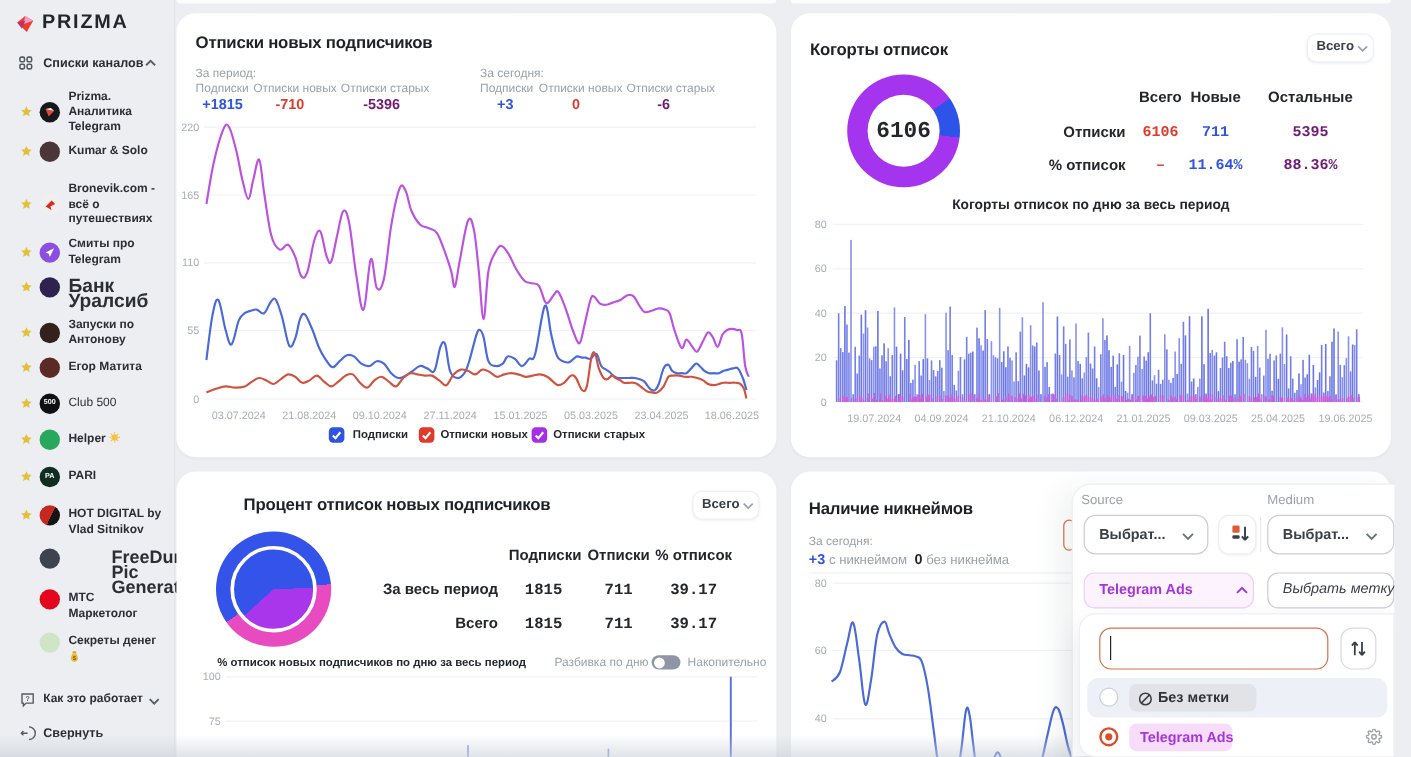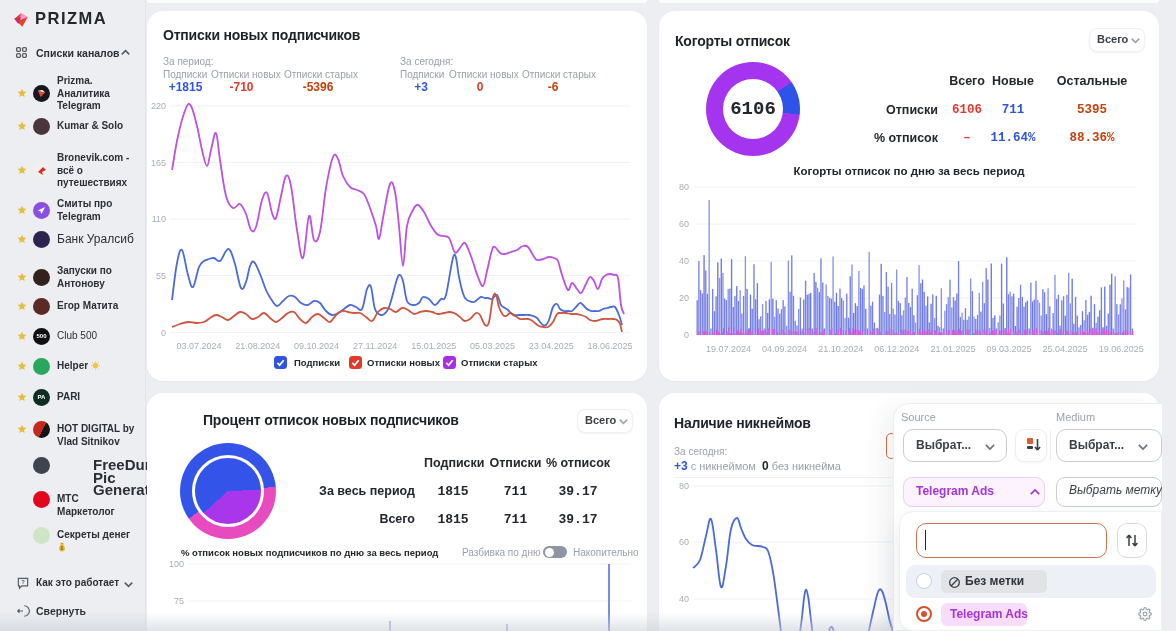--- a/index.html
+++ b/index.html
@@ -3,21 +3,21 @@
 <style>
 *{margin:0;padding:0;box-sizing:border-box;}
 html,body{width:1176px;height:631px;overflow:hidden;background:#eceef1;font-family:"Liberation Sans",sans-serif;}
 .abs{position:absolute;}
 .card{position:absolute;background:#fff;border-radius:16px;box-shadow:0 1px 2px rgba(30,40,60,0.03);}
 .ttl{font-weight:bold;font-size:14px;color:#1e2227;letter-spacing:-0.2px;}
 .glab{color:#9aa1a9;font-size:10px;}
 .mono{font-family:"Liberation Mono",monospace;font-weight:bold;}
 .blue{color:#2f54e0;}
 .red{color:#e03a2c;}
-.purp{color:#c2410c;}
+.purp{color:#701a75;}
 svg{display:block;}
 </style></head>
 <body>
 
 <div class="abs" style="left:0;top:0;width:146px;height:631px;background:#eceef1;border-right:1px solid #e3e5e9;"></div>
 <svg class="abs" style="left:13px;top:12px" width="16" height="16" viewBox="0 0 24 24">
 <polygon points="2,10 12,2 22,8 14,22" fill="#e8402a"></polygon>
 <polygon points="12,2 22,8 10,12" fill="#f29bd4"></polygon>
 <polygon points="2,10 12,8 8,18" fill="#c12f66"></polygon>
 </svg>
@@ -62,21 +62,21 @@
 <div class="abs" style="left:33px;top:202.0px;width:17px;height:17px;border-radius:50%;background:#8a4fe0;overflow:hidden;display:flex;align-items:center;justify-content:center;font-size:6px;color:#fff;font-weight:bold;">
     <svg width="9" height="9" viewBox="0 0 10 10">
       <polygon points="9,1 1,5 4,6 5,9 9,1" fill="#fff"></polygon>
     </svg>
   </div>
 <div class="abs" style="left:57px;top:198px;width:86px;font-size:10px;line-height:12.5px;color:#2b2f35;font-weight:bold;">Смиты про<br>Telegram</div>
 <svg class="abs" style="left:17px;top:233.75px" width="10" height="10" viewBox="0 0 24 24">
     <path d="M12 1.5l3.2 6.8 7.3 0.9-5.4 5 1.4 7.2-6.5-3.6-6.5 3.6 1.4-7.2-5.4-5 7.3-0.9z" fill="#e2bf3c"></path>
   </svg>
 <div class="abs" style="left:33px;top:230.75px;width:17px;height:17px;border-radius:50%;background:#2e2250;overflow:hidden;display:flex;align-items:center;justify-content:center;font-size:6px;color:#fff;font-weight:bold;"></div>
-<div class="abs" style="left:57px;top:233px;width:86px;font-size:12px;line-height:12.5px;color:#2b2f35;font-weight:normal;">Банк Уралсиб</div>
+<div class="abs" style="left:57px;top:233px;width:86px;font-size:16px;line-height:12.5px;color:#2b2f35;font-weight:bold;">Банк Уралсиб</div>
 <svg class="abs" style="left:17px;top:272.0px" width="10" height="10" viewBox="0 0 24 24">
     <path d="M12 1.5l3.2 6.8 7.3 0.9-5.4 5 1.4 7.2-6.5-3.6-6.5 3.6 1.4-7.2-5.4-5 7.3-0.9z" fill="#e2bf3c"></path>
   </svg>
 <div class="abs" style="left:33px;top:269.0px;width:17px;height:17px;border-radius:50%;background:#33221c;overflow:hidden;display:flex;align-items:center;justify-content:center;font-size:6px;color:#fff;font-weight:bold;"></div>
 <div class="abs" style="left:57px;top:265px;width:86px;font-size:10px;line-height:12.5px;color:#2b2f35;font-weight:bold;">Запуски по<br>Антонову</div>
 <svg class="abs" style="left:17px;top:300.75px" width="10" height="10" viewBox="0 0 24 24">
     <path d="M12 1.5l3.2 6.8 7.3 0.9-5.4 5 1.4 7.2-6.5-3.6-6.5 3.6 1.4-7.2-5.4-5 7.3-0.9z" fill="#e2bf3c"></path>
   </svg>
 <div class="abs" style="left:33px;top:297.75px;width:17px;height:17px;border-radius:50%;background:#5c2a24;overflow:hidden;display:flex;align-items:center;justify-content:center;font-size:6px;color:#fff;font-weight:bold;"></div>
 <div class="abs" style="left:57px;top:300px;width:86px;font-size:10px;line-height:12.5px;color:#2b2f35;font-weight:bold;">Егор Матита</div>

